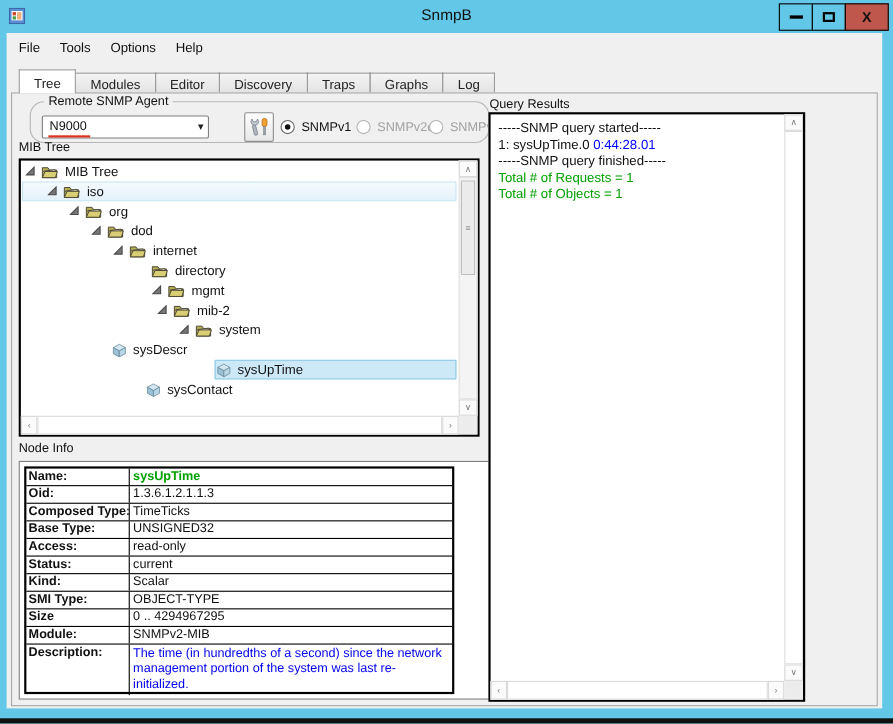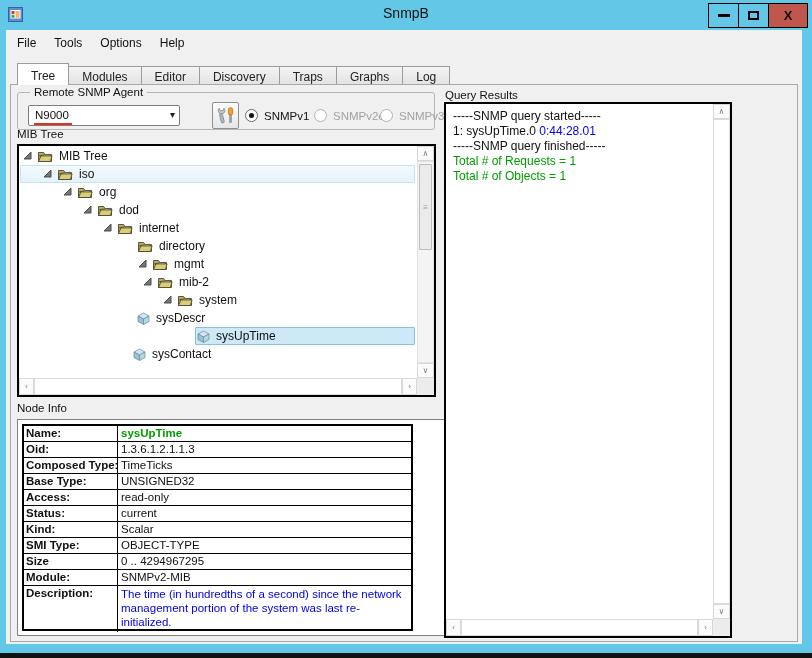--- a/index.html
+++ b/index.html
@@ -25,21 +25,21 @@
   .menu-item{padding:3px 9px;font-size:12px;color:#111;}
 
   .tabbar{position:absolute;left:12px;top:33px;display:flex;align-items:flex-end;height:22px;}
   .tab{height:19px;padding:2px 13px 0 13px;font-size:12px;color:#222;background:linear-gradient(#f4f4f4,#e2e2e2);
        border:1px solid #9c9c9c;border-bottom:none;margin-left:-1px;display:flex;align-items:center;}
   .tab.active{height:22px;background:#ffffff;position:relative;z-index:3;}
 
   .tabframe{position:absolute;left:4px;top:54px;width:788px;height:558px;border:1px solid #a8a8a8;background:#f0f0f0;}
 
   
-  .groupbox{position:absolute;left:6px;top:7px;width:418px;height:38px;border:1px solid #b6b6b6;border-radius:3px;}
+  .groupbox{position:absolute;left:16px;top:7px;width:418px;height:38px;border:1px solid #b6b6b6;border-radius:13px;}
   .group-title{position:absolute;left:12px;top:-7px;background:#f0f0f0;padding:0 4px;font-size:11.5px;color:#111;}
   .combo{position:absolute;left:10px;top:12px;width:152px;height:21px;background:#fff;border:1px solid #7e7e7e;border-radius:2px;}
   .combo-text{position:absolute;left:6px;top:3px;font-size:11.5px;color:#111;}
   .combo-underline{position:absolute;left:5px;top:17px;width:38px;height:2px;background:#e03222;}
   .combo-arrow{position:absolute;right:4px;top:3px;font-size:10px;color:#222;}
   .toolbtn{position:absolute;left:194px;top:9px;width:27px;height:27px;border:1px solid #8e8e8e;border-radius:2px;
            background:linear-gradient(#fdfdfd,#e7e7e7);display:flex;align-items:center;justify-content:center;}
   .radio{position:absolute;display:flex;align-items:center;}
   .radio .circ{width:13px;height:13px;border-radius:50%;background:#fff;border:1px solid #6a6a6a;position:relative;}
   .radio .circ.on::after{content:"";position:absolute;left:3px;top:3px;width:5px;height:5px;border-radius:50%;background:#111;}
@@ -305,21 +305,21 @@
                 </svg>
               </span>
             <span class="ticon">
                 <svg width="16" height="13" viewBox="0 0 16 13">
                   <use href="#i-folder"></use>
                 </svg>
               </span>
             <span class="tlabel">system</span>
           </div>
 
-          <div class="trow" style="padding-left:118px;">
+          <div class="trow" style="padding-left:83px;">
             <span class="ticon">
                 <svg width="13" height="13" viewBox="0 0 13 13">
                   <use href="#i-cube"></use>
                 </svg>
               </span>
             <span class="tlabel">sysDescr</span>
           </div>
 
 
           <div class="trow" style="padding-left:178px;">

